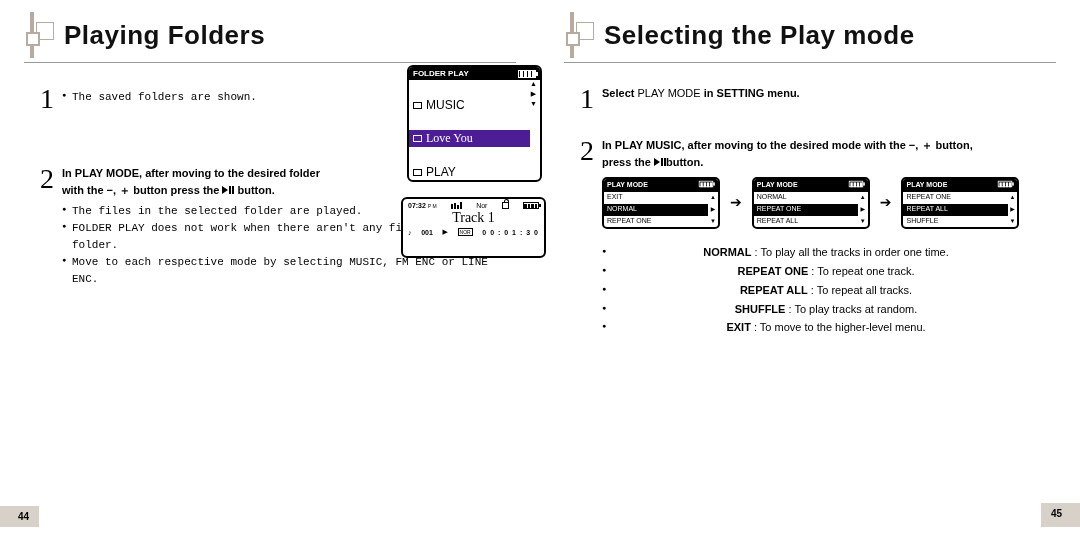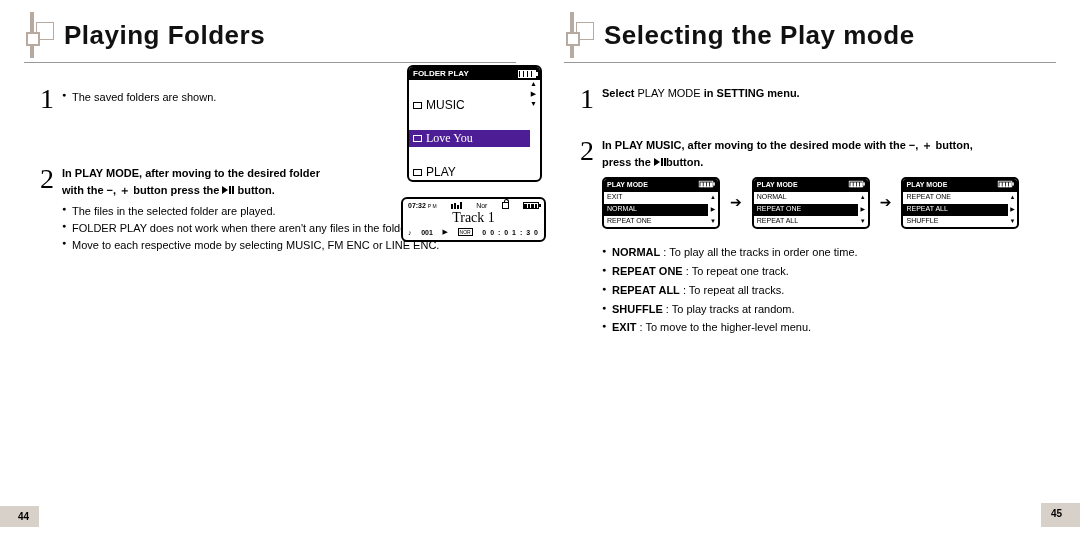--- a/index.html
+++ b/index.html
@@ -18,21 +18,21 @@
   .head-rule { margin: 4px 24px 0 24px; height:1px; background:#999; }
 
   .content { padding: 16px 40px 0 40px; position:relative; }
 
   .step { display:flex; align-items:flex-start; margin-top: 6px; }
   .step-num { font-family: Georgia, 'Times New Roman', serif; font-size:28px; line-height:1; margin-right:8px; font-weight:400; }
   .step-body { flex:1; font-size:11px; line-height:1.55; }
   .step-lead { font-weight:bold; font-size:11px; }
   .step-lead .nb { font-weight:normal; }
 
-  ul.bullets { list-style:none; margin-top:4px; }
+  ul.bullets { list-style:none; margin-top:4px;font-family:Liberation Mono, monospace; }
   ul.bullets li { position:relative; padding-left:10px; font-size:11px; line-height:1.55; }
   ul.bullets li::before { content:"●"; position:absolute; left:0; top:1px; font-size:7px; }
   .term { font-weight:bold; }
 
   .gap { height: 46px; }
 
   
   .lcd { border:2px solid #000; border-radius:6px; background:#fff; font-family: Arial, sans-serif; }
   .lcd-folder { position:absolute; width:135px; }
   .lcd-folder .hdr { background:#000; color:#fff; font-size:8px; font-weight:bold; padding:2px 4px; display:flex; align-items:center; justify-content:space-between; border-radius:4px 4px 0 0; }
@@ -40,21 +40,21 @@
   .batt::after { content:""; position:absolute; right:-3px; top:1px; width:2px; height:4px; background:#fff; }
   .batt i { display:inline-block; width:3px; height:6px; background:#fff; margin:0.5px; }
   .lcd-folder .row { font-size:12px; padding:1px 4px; display:flex; align-items:center; gap:4px;margin-top:17px; }
   .lcd-folder .row.sel { background:#4c1d95; color:#fff;font-family:Liberation Serif, serif; }
   .lcd-folder .fico { width:9px; height:7px; border:1px solid currentColor; display:inline-block; position:relative; }
   .lcd-folder .arrows { display:flex; flex-direction:column; align-items:center; font-size:7px; line-height:7px; padding-right:3px; gap:3px; }
   .lcd-folder .body { display:flex; }
   .lcd-folder .list { flex:1; }
 
   
-  .lcd-track { position:absolute; width:145px; padding:3px 5px 4px; }
+  .lcd-track { position:absolute; width:145px; padding:3px 5px 20px; }
   .lcd-track .top { display:flex; align-items:center; justify-content:space-between; font-size:7px; }
   .lcd-track .trk { font-family: Georgia, serif; font-size:14px; text-align:center; margin:1px 0 2px; }
   .lcd-track .bot { display:flex; align-items:center; justify-content:space-between; font-size:7px; }
   .sig { display:inline-flex; align-items:flex-end; gap:1px; }
   .sig i { width:2px; background:#000; display:inline-block; }
   .sig i:nth-child(1){height:5px}.sig i:nth-child(2){height:6px}.sig i:nth-child(3){height:4px}.sig i:nth-child(4){height:7px}
   .lock { width:7px; height:7px; border:1px solid #000; display:inline-block; position:relative; }
   .lock::before{content:"";position:absolute;top:-4px;left:1px;width:3px;height:3px;border:1px solid #000;border-bottom:none;border-radius:3px 3px 0 0;}
   .batt2 { display:inline-block; width:16px; height:7px; border:1px solid #000; position:relative; }
   .batt2::after{content:"";position:absolute;right:-3px;top:1px;width:2px;height:3px;background:#000;}
@@ -75,21 +75,21 @@
   .play-pause { display:inline-flex; align-items:center; gap:1px; }
   .play-pause .tri { width:0;height:0;border-top:4px solid transparent;border-bottom:4px solid transparent;border-left:6px solid #000; display:inline-block;}
   .play-pause .bars { display:inline-flex; gap:1px; }
   .play-pause .bars i { width:2px; height:8px; background:#000; display:inline-block; }
 
   .pagenum { position:absolute; bottom:12px; font-size:10px; font-weight:bold; }
   .pagenum.left { left:0; background:#d8d1c9; padding:5px 10px 5px 18px; }
   .pagenum.right { right:0; background:#d8d1c9; padding:5px 18px 8px 10px; }
 
   .descs { margin-top:14px; }
-  .descs li { position:relative; padding-left:10px; font-size:11px; line-height:1.7; list-style:none;}
+  .descs li { position:relative; padding-left:10px; font-size:11px; line-height:1.7; list-style:none;text-align:center;}
   .descs li::before { content:"●"; position:absolute; left:0; top:2px; font-size:7px; }
 </style>
 </head>
 <body>
 
 <div class="spread">
 
   <div class="page">
     <div class="head-row">
       <div class="head-mark">

